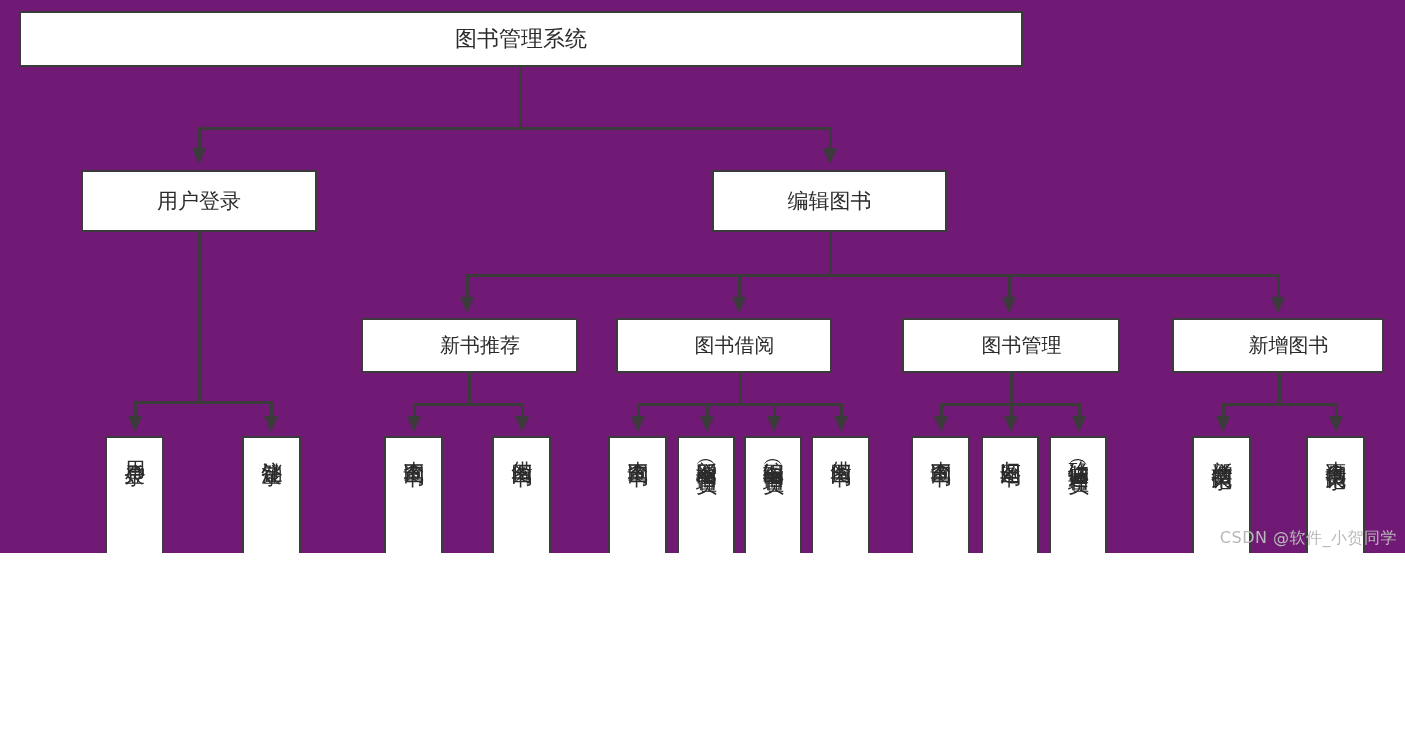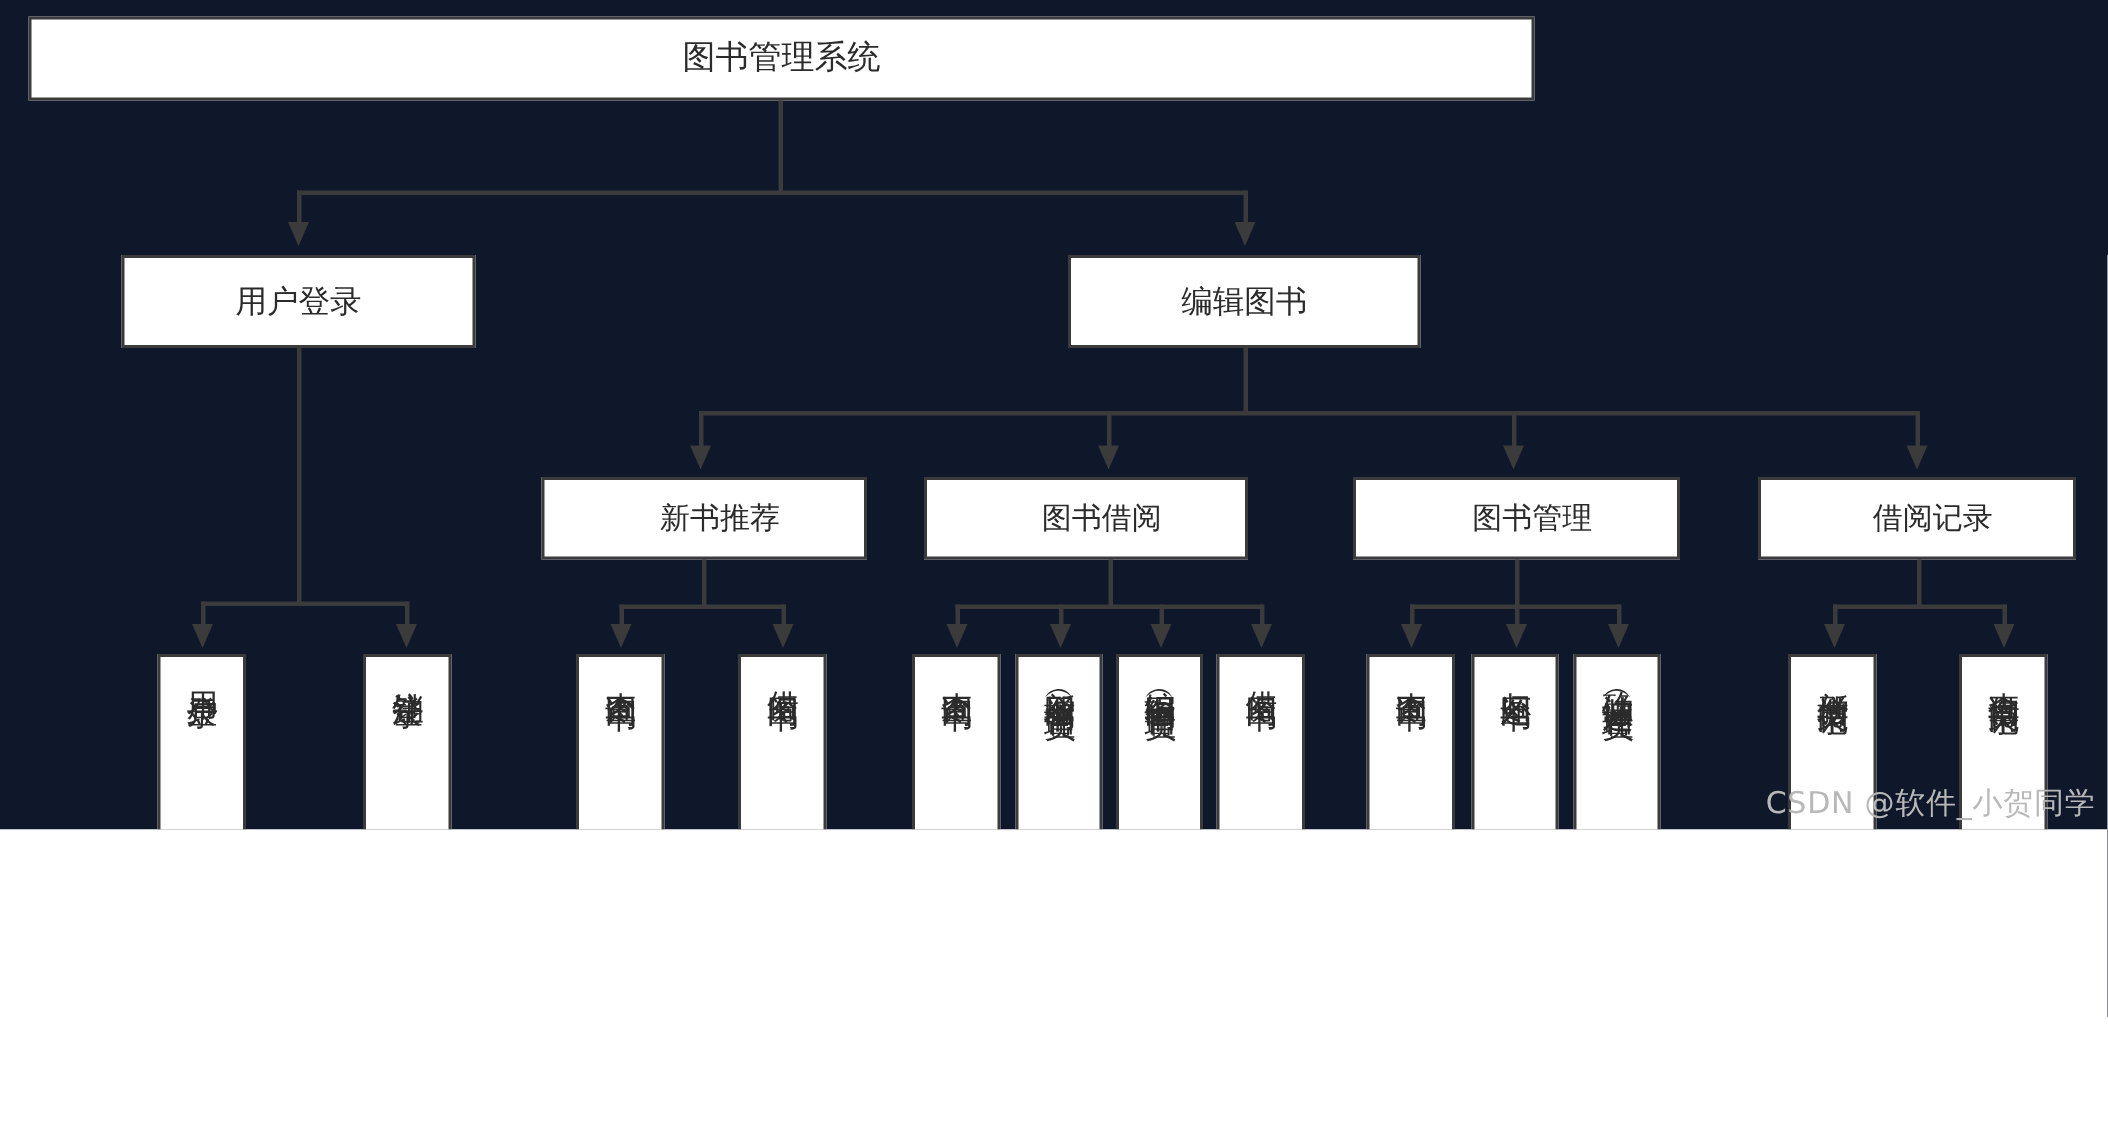--- a/index.html
+++ b/index.html
@@ -5,21 +5,21 @@
 <style>
   html, body {
     margin: 0;
     padding: 0;
     background: #ffffff;
   }
   #canvas {
     position: relative;
     width: 1405px;
     height: 553px;
-    background: #0f172a;
+    background: #701a75;
     font-family: "DejaVu Sans", "Liberation Sans", sans-serif;
     overflow: hidden;
   }
   
   .node {
     position: absolute;
     box-sizing: border-box;
     border: 2.5px solid #3b3b3b;
     background: #ffffff;
     color: #2b2b2b;
@@ -67,21 +67,21 @@
     height: 0;
     border-left: 7px solid transparent;
     border-right: 7px solid transparent;
     border-top: 16px solid #3b3b3b;
   }
   
   #watermark {
     position: absolute;
     right: 8px;
     bottom: 4px;
-    font-size: 20px;
+    font-size: 16px;
     color: #b8b8b8;
     letter-spacing: 0.5px;
     user-select: none;
     white-space: nowrap;
   }
 </style>
 </head>
 <body>
 
 <div id="canvas">
@@ -130,21 +130,21 @@
   <div class="node lvl3" style="left:361px; top:318px; width:217px; height:55px;">
     <span>新书推荐</span>
   </div>
   <div class="node lvl3" style="left:616px; top:318px; width:216px; height:55px;">
     <span>图书借阅</span>
   </div>
   <div class="node lvl3" style="left:902px; top:318px; width:218px; height:55px;">
     <span>图书管理</span>
   </div>
   <div class="node lvl3" style="left:1172px; top:318px; width:212px; height:55px;">
-    <span>借阅记录</span>
+    <span>新增图书</span>
   </div>
 
   <div class="vline" style="left:468px; top:373px; height:32px;"></div>
   <div class="hline" style="left:413px; top:403px; width:111px;"></div>
   <div class="vline" style="left:413px; top:403px; height:16px;"></div>
   <div class="arrow" style="left:407px; top:416px;"></div>
   <div class="vline" style="left:521px; top:403px; height:16px;"></div>
   <div class="arrow" style="left:515px; top:416px;"></div>
 
   <div class="vline" style="left:739px; top:373px; height:32px;"></div>

